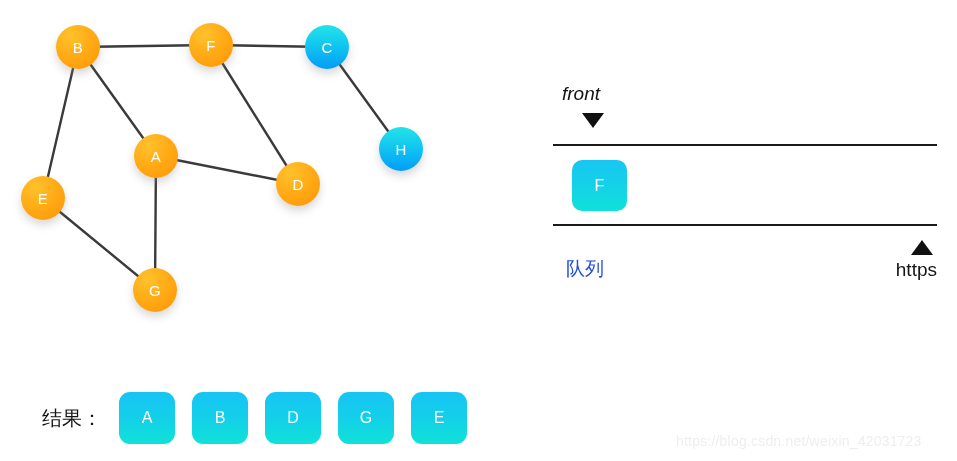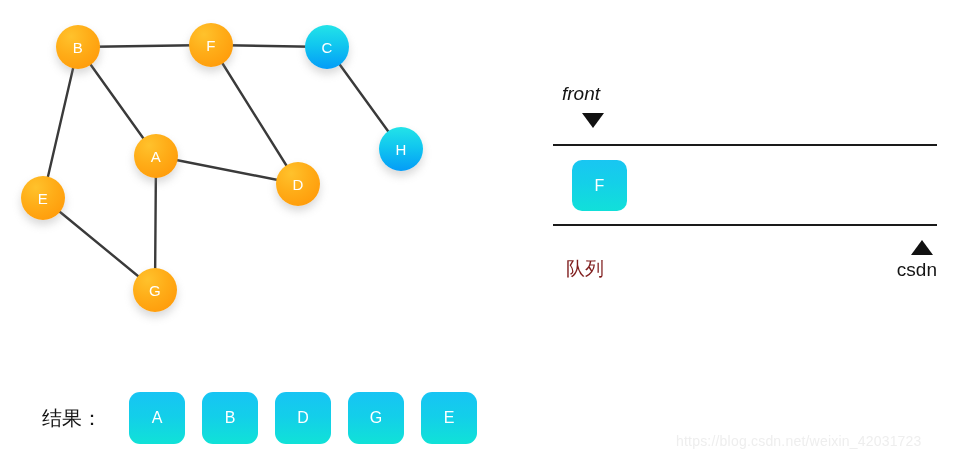--- a/index.html
+++ b/index.html
@@ -126,36 +126,36 @@
     top: 182px;
     font-size: 19px;
     color: #141414;
     line-height: 1;
   }
   #queue-name {
     position: absolute;
     left: 13px;
     top: 181px;
     font-size: 19px;
-    color: #7f1d1d;
+    color: #1d4ed8;
     line-height: 1;
   }
 
   
   #result-row {
     position: absolute;
     left: 42px;
     top: 392px;
     display: flex;
     align-items: center;
   }
   #result-label {
     font-size: 20px;
     color: #141414;
-    margin-right: 27px;
+    margin-right: 17px;
     white-space: nowrap;
   }
   #result-boxes {
     display: flex;
     gap: 17px;
   }
   .result-box {
     width: 56px;
     height: 52px;
     border-radius: 11px;
@@ -232,21 +232,21 @@
 
     <div id="queue-slots">
         <div class="queue-box">
           <span>F</span>
         </div>
       </div>
 
     <div class="queue-rule" id="queue-rule-bottom"></div>
 
     <div id="rear-arrow"></div>
-    <div id="rear-label">csdn</div>
+    <div id="rear-label">https</div>
     <div id="queue-name">队列</div>
   </div>
 
   <div id="result-row">
     <div id="result-label">结果：</div>
     <div id="result-boxes">
         <div class="result-box">
           <span>A</span>
         </div>
         <div class="result-box">

